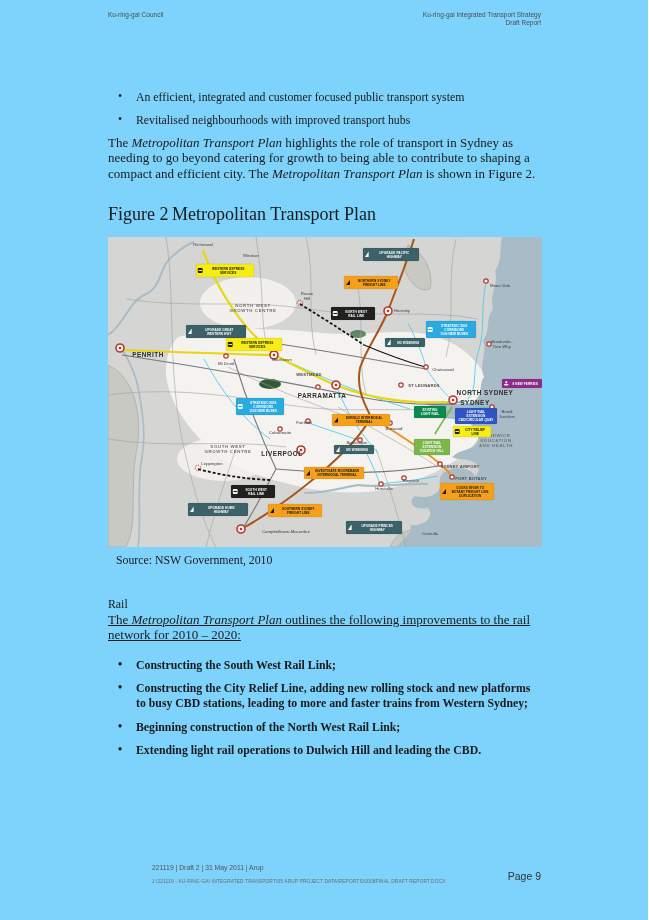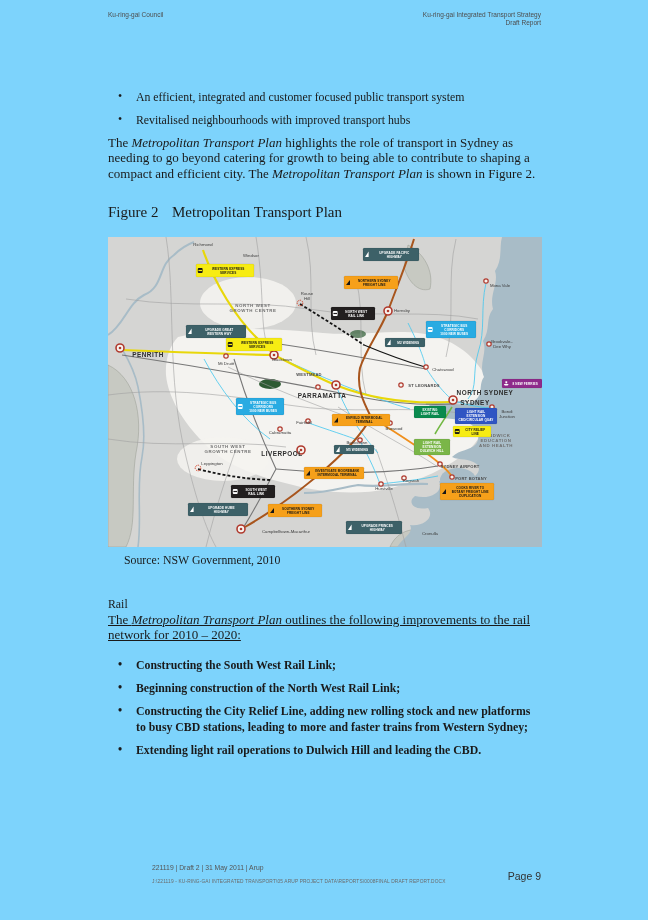--- a/index.html
+++ b/index.html
@@ -6,24 +6,24 @@
   .page{position:relative;width:648px;height:920px;background:#7dd3fc;overflow:hidden;
         font-family:"Liberation Serif", serif;color:#1a1a1a;}
   .hdr{position:absolute;top:11px;font-family:"Liberation Sans",sans-serif;
        font-size:6.5px;line-height:8px;color:#4d4d4d;}
   .hdr-left{left:108px;}
   .hdr-right{right:107px;text-align:right;}
   .para{position:absolute;left:108px;width:434px;font-size:13px;line-height:15.4px;}
   .bl{position:absolute;left:108px;width:434px;font-size:11.8px;line-height:15.2px;}
   .li{position:relative;padding-left:28px;margin-bottom:8px;}
   .li::before{content:"\2022";position:absolute;left:10px;top:-1px;}
-  .figcap{position:absolute;left:108px;top:204px;font-size:15px;}
+  .figcap{position:absolute;left:108px;top:204px;font-size:18px;}
   .figcap .lab{display:inline-block;width:64px;}
   .mapwrap{position:absolute;left:108px;top:237px;width:434px;height:310px;}
-  .source{position:absolute;left:124px;top:553px;font-size:11.8px;}
+  .source{position:absolute;left:116px;top:553px;font-size:11.8px;}
   .h-rail{position:absolute;left:108px;top:597px;font-size:11.8px;font-weight:normal;}
   .ftr{position:absolute;font-family:"Liberation Sans",sans-serif;color:#555;margin-left:44px;}
   .ftr-line{left:108px;top:864px;font-size:6.8px;}
   .ftr-path{left:108px;top:879px;font-size:4.8px;letter-spacing:.15px;color:#6a6a6a;}
   .ftr-page{right:107px;top:870px;font-size:10.5px;color:#333;}
   i{font-style:italic;}
 </style>
 </head>
 <body>
 
@@ -345,22 +345,22 @@
   </div>
 
   <div class="source">Source: NSW Government, 2010</div>
 
   <div class="h-rail">Rail</div>
 
   <div class="para" style="top:612px;text-decoration:underline;"><span>The </span><i>Metropolitan Transport Plan</i><span> outlines the following improvements to the rail network for 2010 – 2020:</span></div>
 
   <div class="bl" style="top:658px;font-weight:bold;">
       <div class="li">Constructing the South West Rail Link;</div>
+      <div class="li">Constructing the City Relief Line, adding new rolling stock and new platforms to busy CBD stations, leading to more and faster trains from Western Sydney;</div>
       <div class="li">Beginning construction of the North West Rail Link;</div>
-      <div class="li">Constructing the City Relief Line, adding new rolling stock and new platforms to busy CBD stations, leading to more and faster trains from Western Sydney;</div>
       <div class="li">Extending light rail operations to Dulwich Hill and leading the CBD.</div>
     </div>
 
   <div class="ftr ftr-line">221119 | Draft 2 | 31 May 2011 | Arup</div>
   <div class="ftr ftr-path">J:\221119 - KU-RING-GAI INTEGRATED TRANSPORT\05 ARUP PROJECT DATA\REPORTS\0008FINAL DRAFT REPORT.DOCX</div>
   <div class="ftr ftr-page">Page 9</div>
 
 </div>
 
 </body></html>

